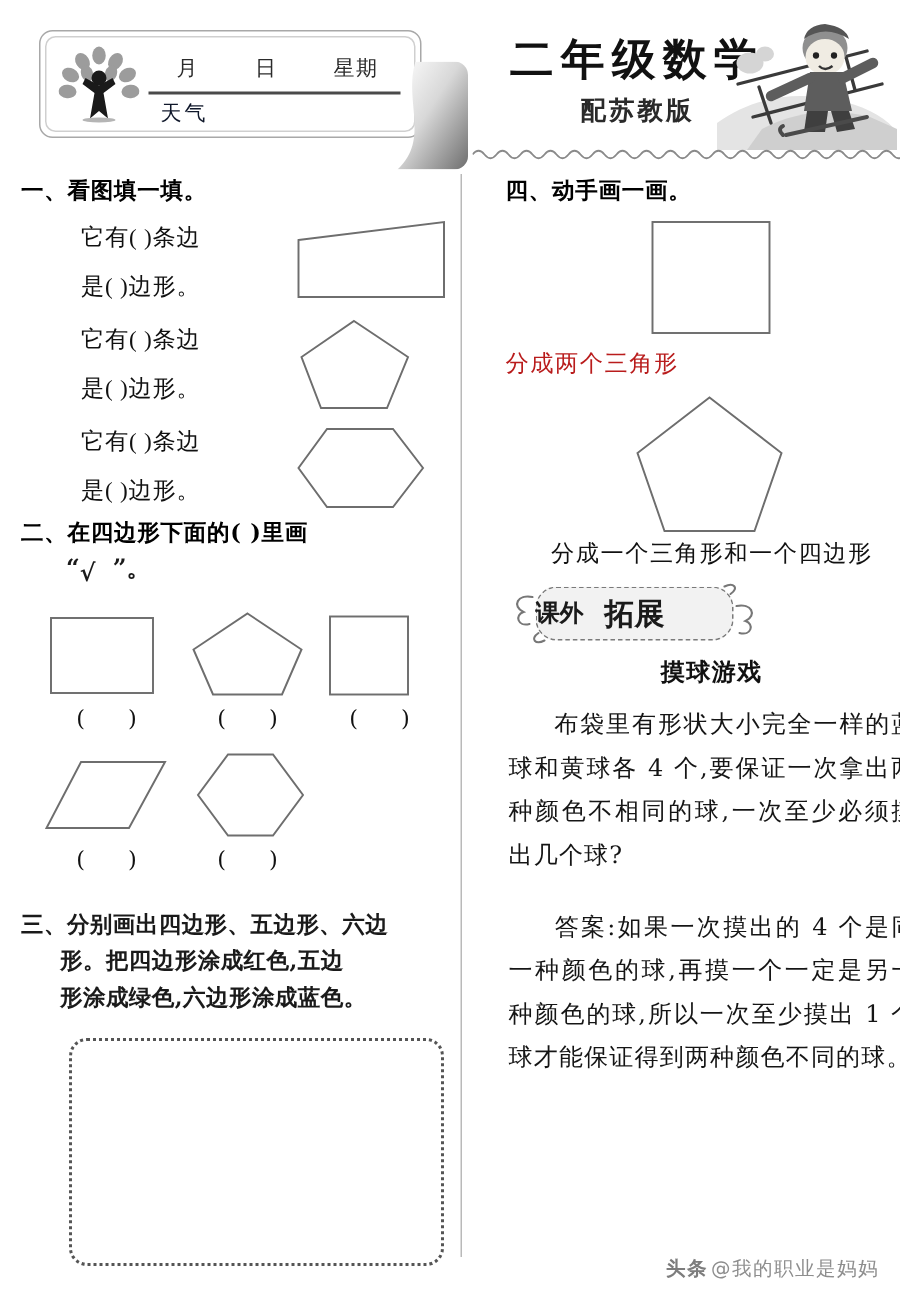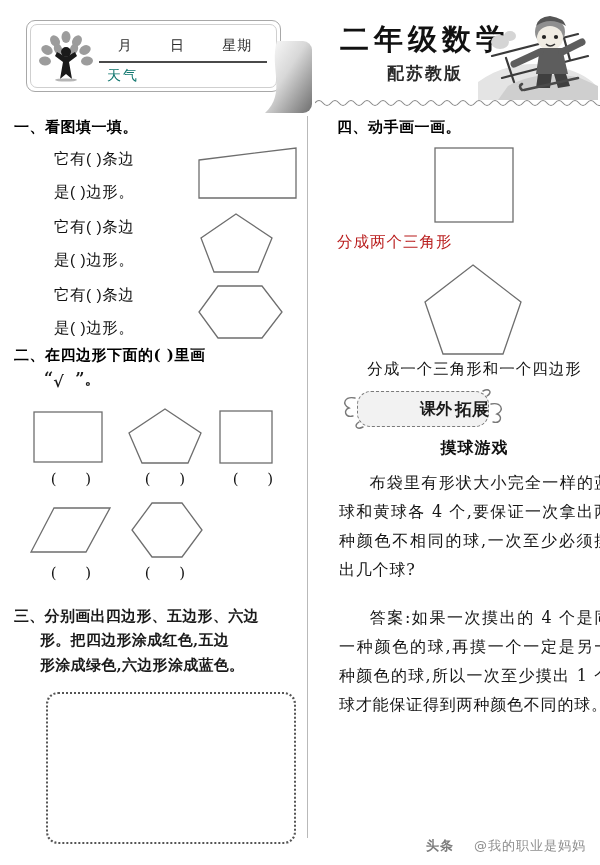--- a/index.html
+++ b/index.html
@@ -30,21 +30,21 @@
     background:#4a4a4a;
   }
   .date-top {
     position:absolute; left:72px; top:16px; width:172px;
     display:flex; justify-content:space-around; align-items:center;
     font-size:14px; letter-spacing:1px; color:#2b2b2b;
     font-family:"DejaVu Serif",serif;
   }
   .date-bottom {
     position:absolute; left:80px; top:46px;
-    font-size:14px; letter-spacing:2px; color:#0f766e;
+    font-size:14px; letter-spacing:2px; color:#0f172a;
     font-family:"DejaVu Serif",serif;
   }
   .fold {
     position:absolute; left:230px; top:20px; width:55px; height:72px;
     overflow:hidden; border-radius:0 9px 9px 0;
   }
   .fold svg{ position:absolute; left:0; top:0; }
 
   .title-block { position:absolute; left:305px; top:12px; width:295px; height:98px; }
   .title-main {
@@ -67,21 +67,21 @@
   }
   .col-left  { position:absolute; left:14px;  top:116px; width:288px; height:730px; }
   .col-right { position:absolute; left:318px; top:116px; width:275px; height:730px;margin-left:19px; }
 
   .q-head {
     font-size:15px; font-weight:bold; letter-spacing:0.5px; color:#000;
     font-family:"DejaVu Serif",serif; line-height:1.55;
   }
 
   .fill-text {
-    font-size:15.5px; color:#111; font-family:Liberation Sans, sans-serif;
+    font-size:15.5px; color:#111; font-family:Liberation Serif, serif;
     letter-spacing:0.5px; white-space:nowrap;
   }
 
   
   .s1 { position:absolute; left:0; top:0; width:288px; }
   .s1-rows { position:absolute; left:0; top:26px; width:288px; }
   .s1-row { position:relative; height:68px; }
   .s1-lines { position:absolute; left:40px; top:0; }
   .s1-lines div { line-height:33px; }
   .s1-shape { position:absolute; left:182px; top:2px; width:105px; height:64px; }
@@ -124,45 +124,45 @@
   }
 
   
   .ext-banner { position:absolute; left:2px; top:272px; width:170px; height:44px; }
   .ext-pill {
     position:absolute; left:18px; top:3px; width:132px; height:36px;
     border:1.6px dashed #7a7a7a; border-radius:14px; background:#f2f2f2;
   }
   .ext-words {
     position:absolute; left:18px; top:3px; width:132px; height:36px;
-    display:flex; align-items:center; justify-content:flex-end; gap:3px;
+    display:flex; align-items:center; justify-content:flex-start; gap:14px;
     font-family:"DejaVu Serif",serif; font-weight:bold; font-size:16px; color:#1a1a1a;
   }
-  .ext-w2 { font-size:17px; }
+  .ext-w2 { font-size:20px; }
 
   .game-title {
     position:absolute; left:0; top:322px; width:275px; text-align:center;
     font-size:16px; font-weight:bold; font-family:"DejaVu Serif",serif;
     letter-spacing:1px; color:#111;
   }
   .para {
     position:absolute; left:2px; width:272px;
     font-size:16px; font-family:"DejaVu Serif",serif;
     line-height:29px; letter-spacing:0.8px; color:#151515;
     text-align:justify;
   }
   .para .ind2 { display:inline-block; width:30px; }
   .p1 { top:352px; }
   .p2 { top:487px; }
 
   .watermark {
     position:absolute; right:14px; bottom:10px;
     font-size:13px; color:#8e8e8e; letter-spacing:1px;
     font-family:"DejaVu Sans",sans-serif;
-    display:flex; align-items:center; gap:20px;
+    display:flex; align-items:center; gap:2px;
   }
   .wm-logo { font-weight:bold; color:#7d7d7d; }
   svg { display:block; }
   .stroke { fill:none; stroke:#6e6e6e; stroke-width:1.3; }
 </style>
 </head>
 <body>
 
 <div class="page">
 

